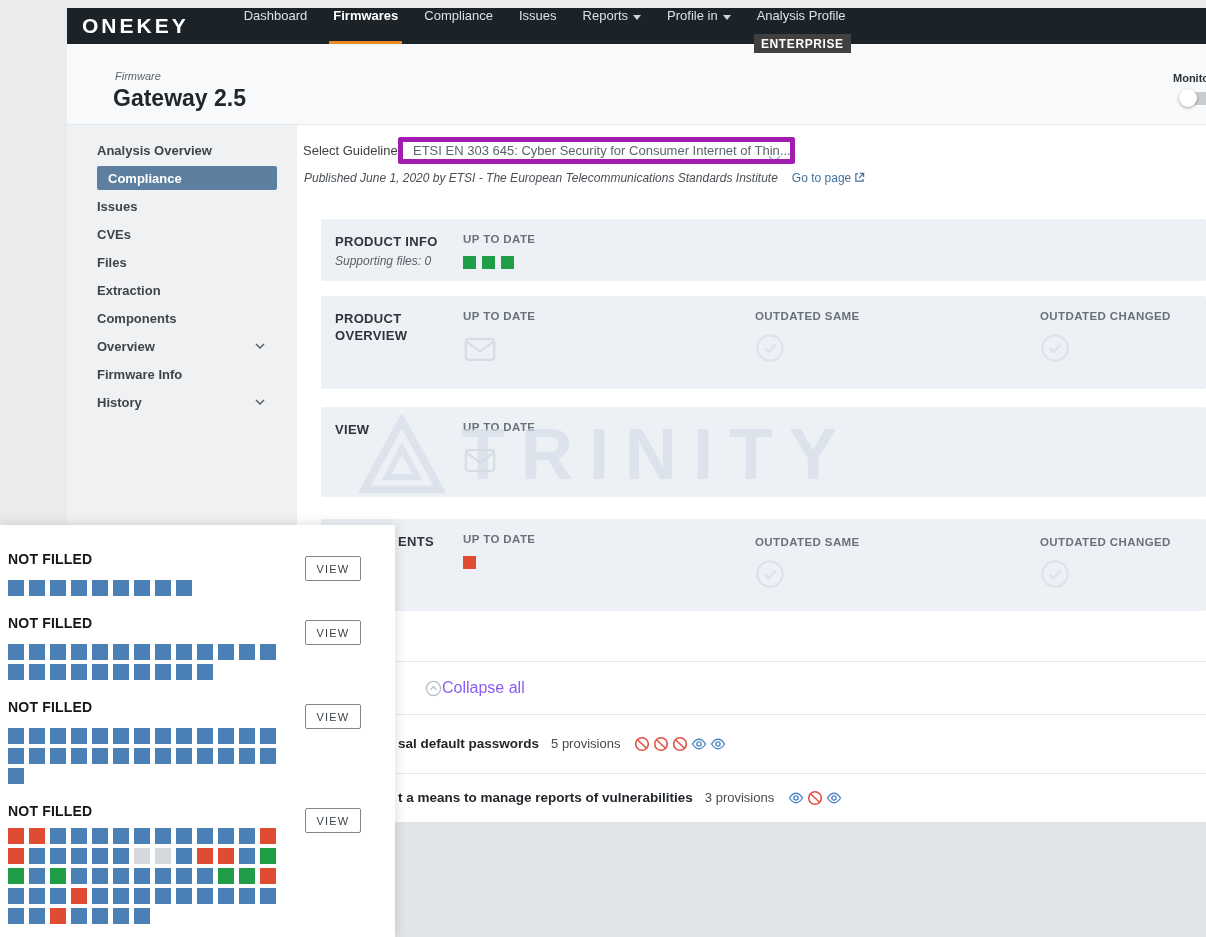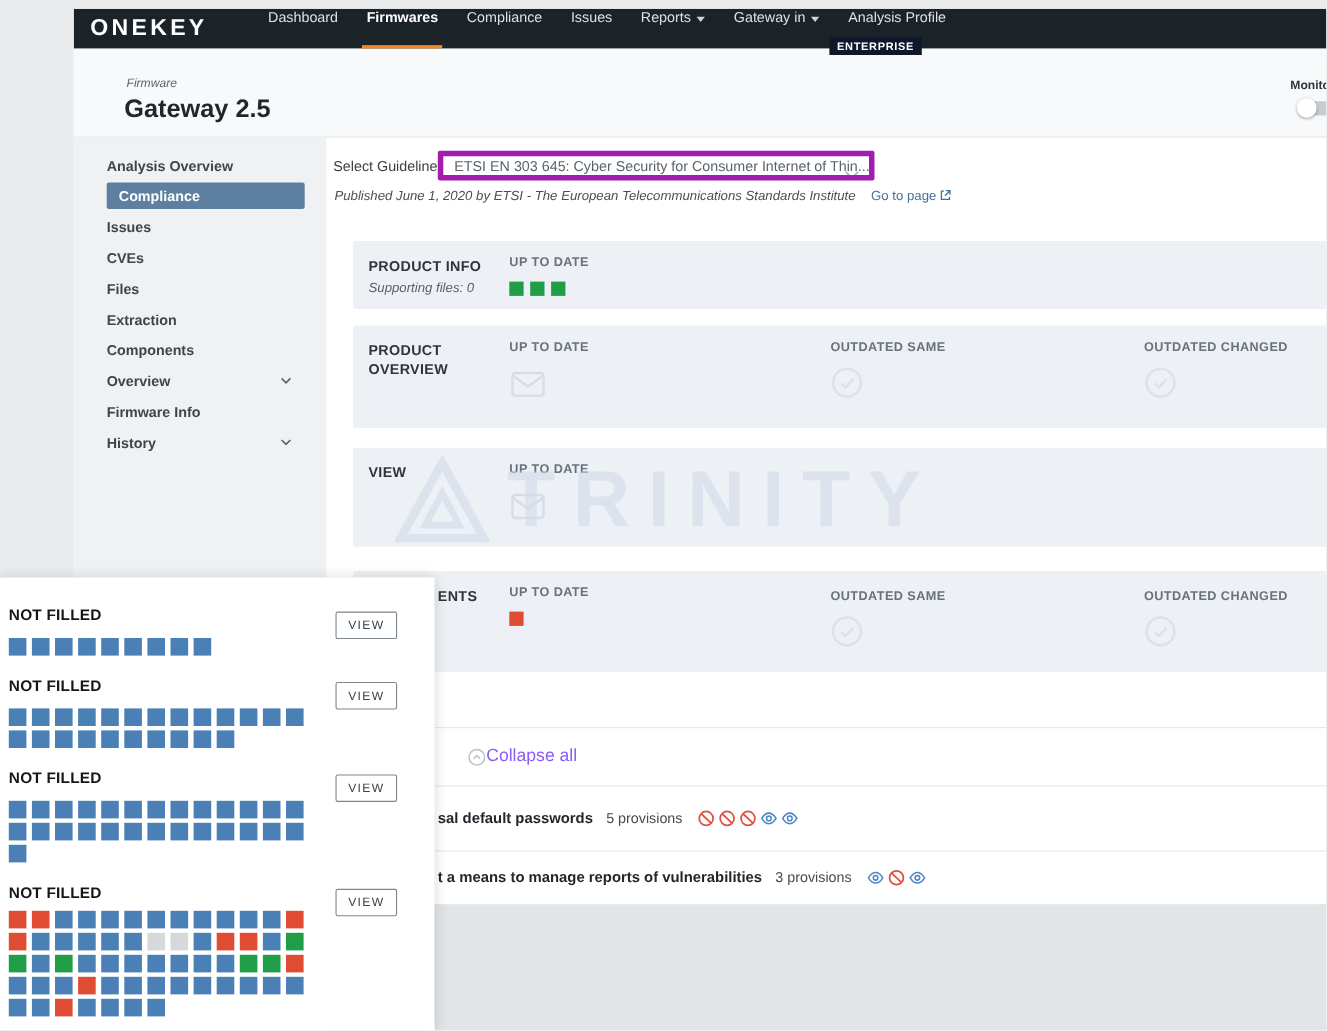--- a/index.html
+++ b/index.html
@@ -8,21 +8,21 @@
   .page { position:relative; width:1206px; height:937px; background:#e9ebec; overflow:hidden; }
   .app { position:absolute; left:67px; top:8px; width:1139px; height:929px; background:#fff; overflow:hidden; }
 
   
   .topnav { position:absolute; top:0; left:0; right:0; height:36px; background:#1b2228; display:flex; align-items:center; z-index:4; }
   .brand { margin-left:15px; font-size:21px; font-weight:600; letter-spacing:3px; color:#ffffff; }
   .nav-items { display:flex; margin-left:42px; height:36px; }
   .nav-item { position:relative; display:flex; align-items:flex-start; gap:5px; padding:0 13px; font-size:13px; color:#dde1e4; cursor:pointer; }
   .nav-item.active { color:#fff; font-weight:700; }
   .nav-item.active::after { content:""; position:absolute; left:9px; right:9px; bottom:0; height:3px; background:#ee8722; }
-  .ent-badge { position:absolute; left:687px; top:26px; z-index:6; background:#0f172a; color:#fff; font-size:10px; font-weight:700; letter-spacing:.6px; padding:2.5px 7px; }
+  .ent-badge { position:absolute; left:687px; top:26px; z-index:6; background:#404040; color:#fff; font-size:12px; font-weight:700; letter-spacing:.6px; padding:2.5px 7px; }
 
   
   .page-header { position:absolute; top:36px; left:0; right:0; height:81px; background:#f8f9fa; border-bottom:1px solid #e5e8ea; z-index:2; }
   .eyebrow { position:absolute; left:48px; top:26px; font-size:11px; font-style:italic; color:#5f6569; }
   .fw-title { position:absolute; left:46px; top:41px; font-size:23px; font-weight:700; color:#22262a; }
   .monitor { position:absolute; left:1106px; top:28px; width:40px; }
   .monitor-label { font-size:11px; font-weight:700; color:#2f3437; white-space:nowrap; }
   .toggle { position:relative; margin-top:8px; margin-left:8px; width:34px; height:13px; border-radius:7px; background:#c7ccd0; }
   .toggle-knob { position:absolute; left:-2px; top:-3px; width:18px; height:18px; border-radius:50%; background:#fff; box-shadow:0 1px 3px rgba(0,0,0,.35); }
 
@@ -99,21 +99,21 @@
         <div class="nav-item">
             <span>Issues</span>
           </div>
         <div class="nav-item">
             <span>Reports</span>
           <span><svg width="8" height="5" viewBox="0 0 8 5">
                 <path d="M0 0 L4 5 L8 0 Z" fill="#cfd4d8"></path>
               </svg></span>
           </div>
         <div class="nav-item">
-            <span>Gateway in</span>
+            <span>Profile in</span>
           <span><svg width="8" height="5" viewBox="0 0 8 5">
                 <path d="M0 0 L4 5 L8 0 Z" fill="#cfd4d8"></path>
               </svg></span>
           </div>
         <div class="nav-item">
             <span>Analysis Profile</span>
           </div>
       </div>
     </nav>
     <div class="ent-badge">ENTERPRISE</div>

